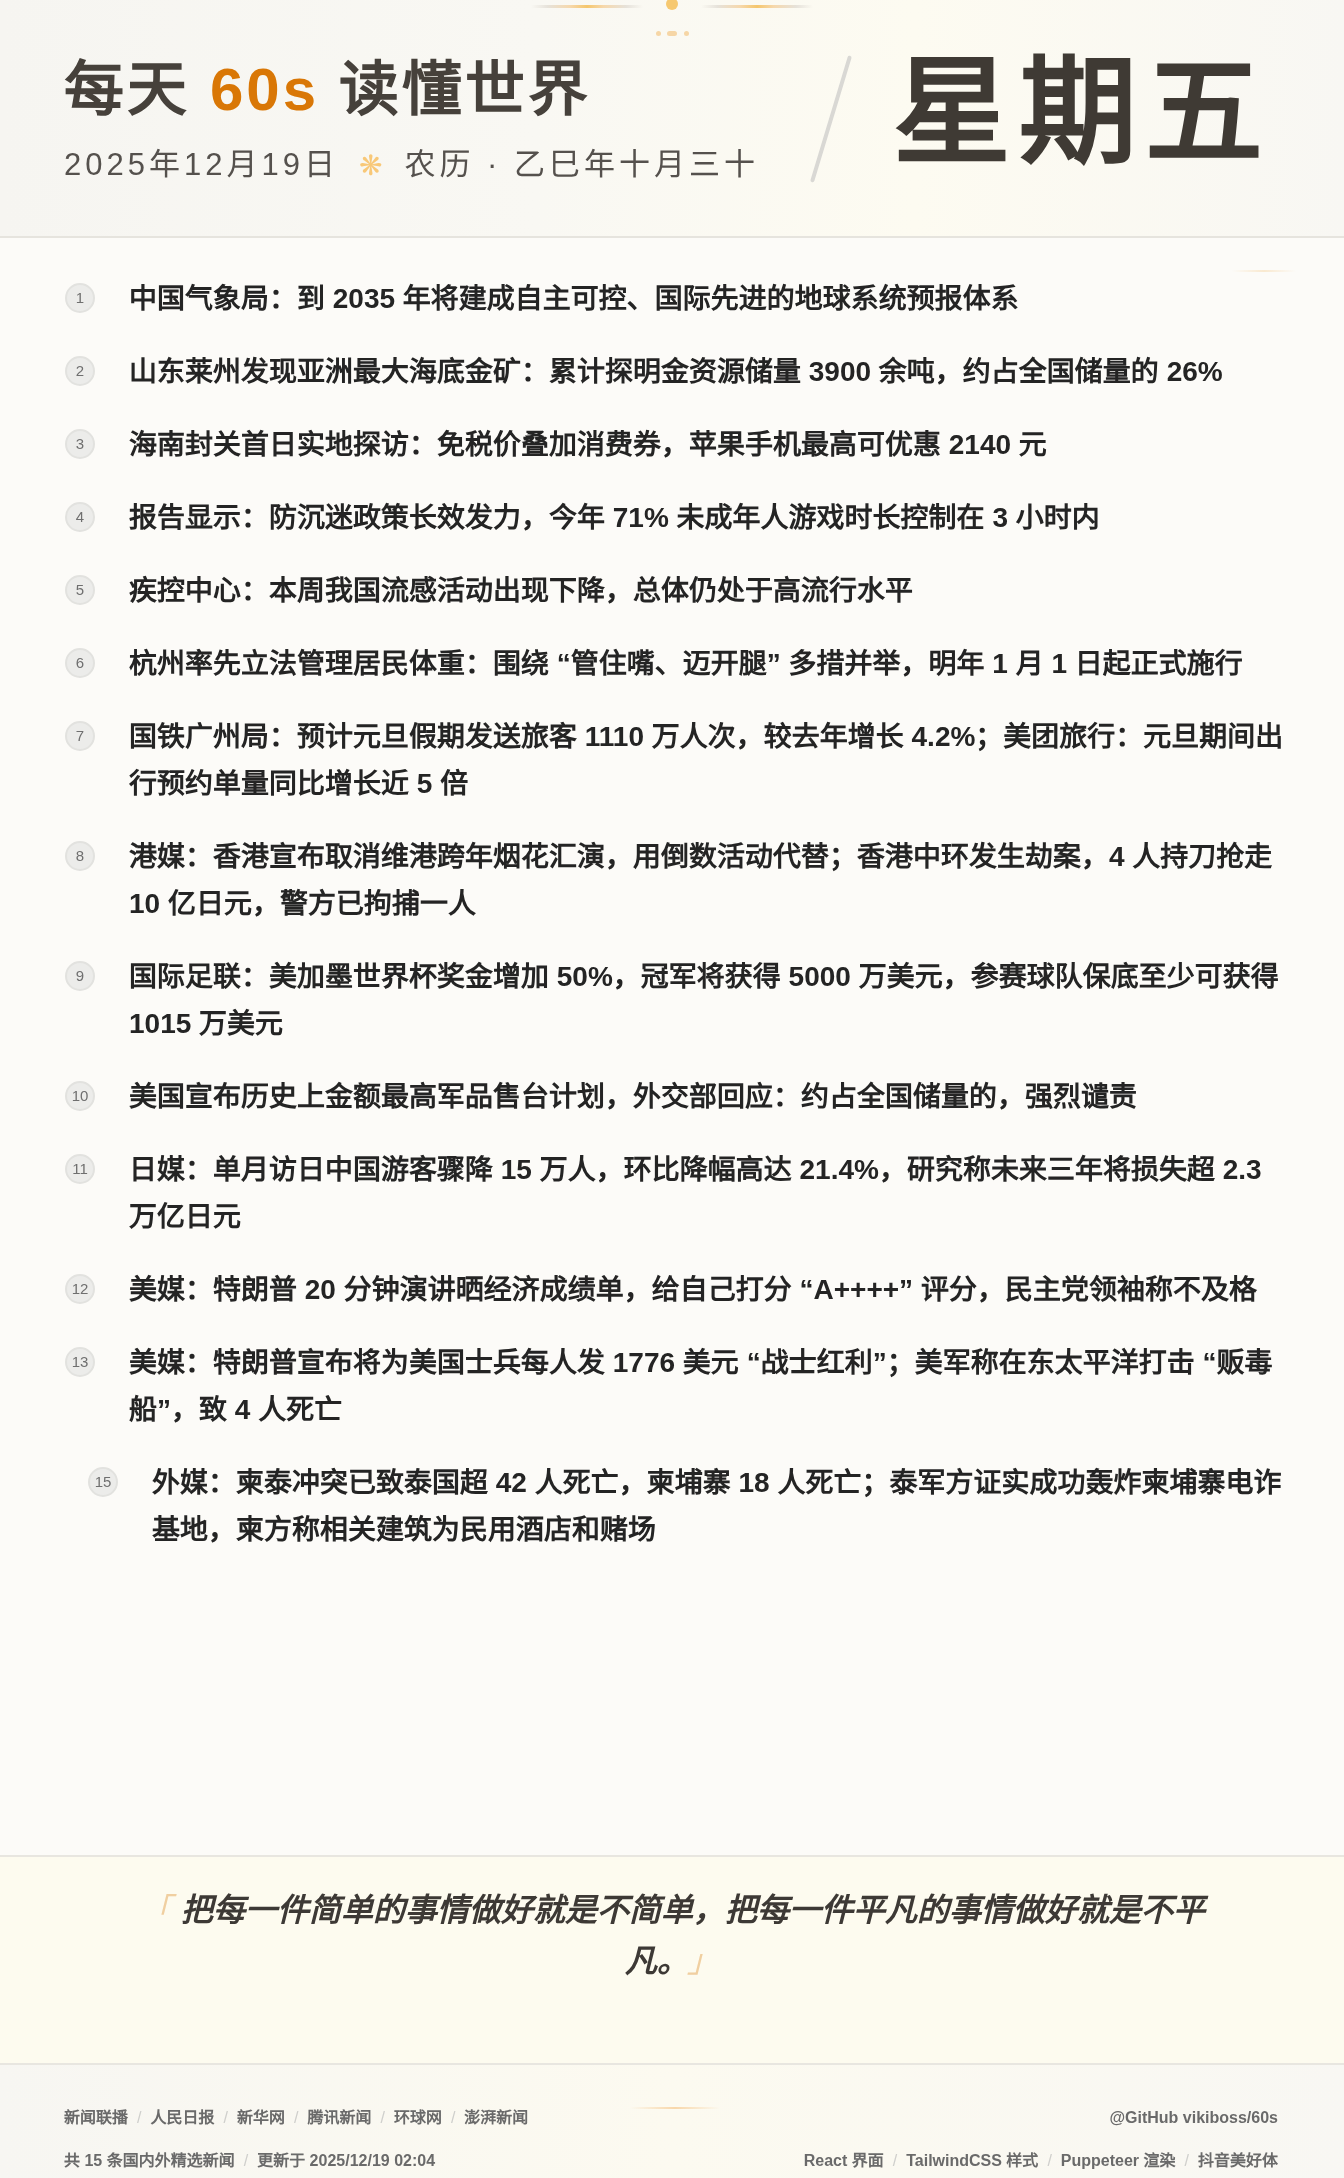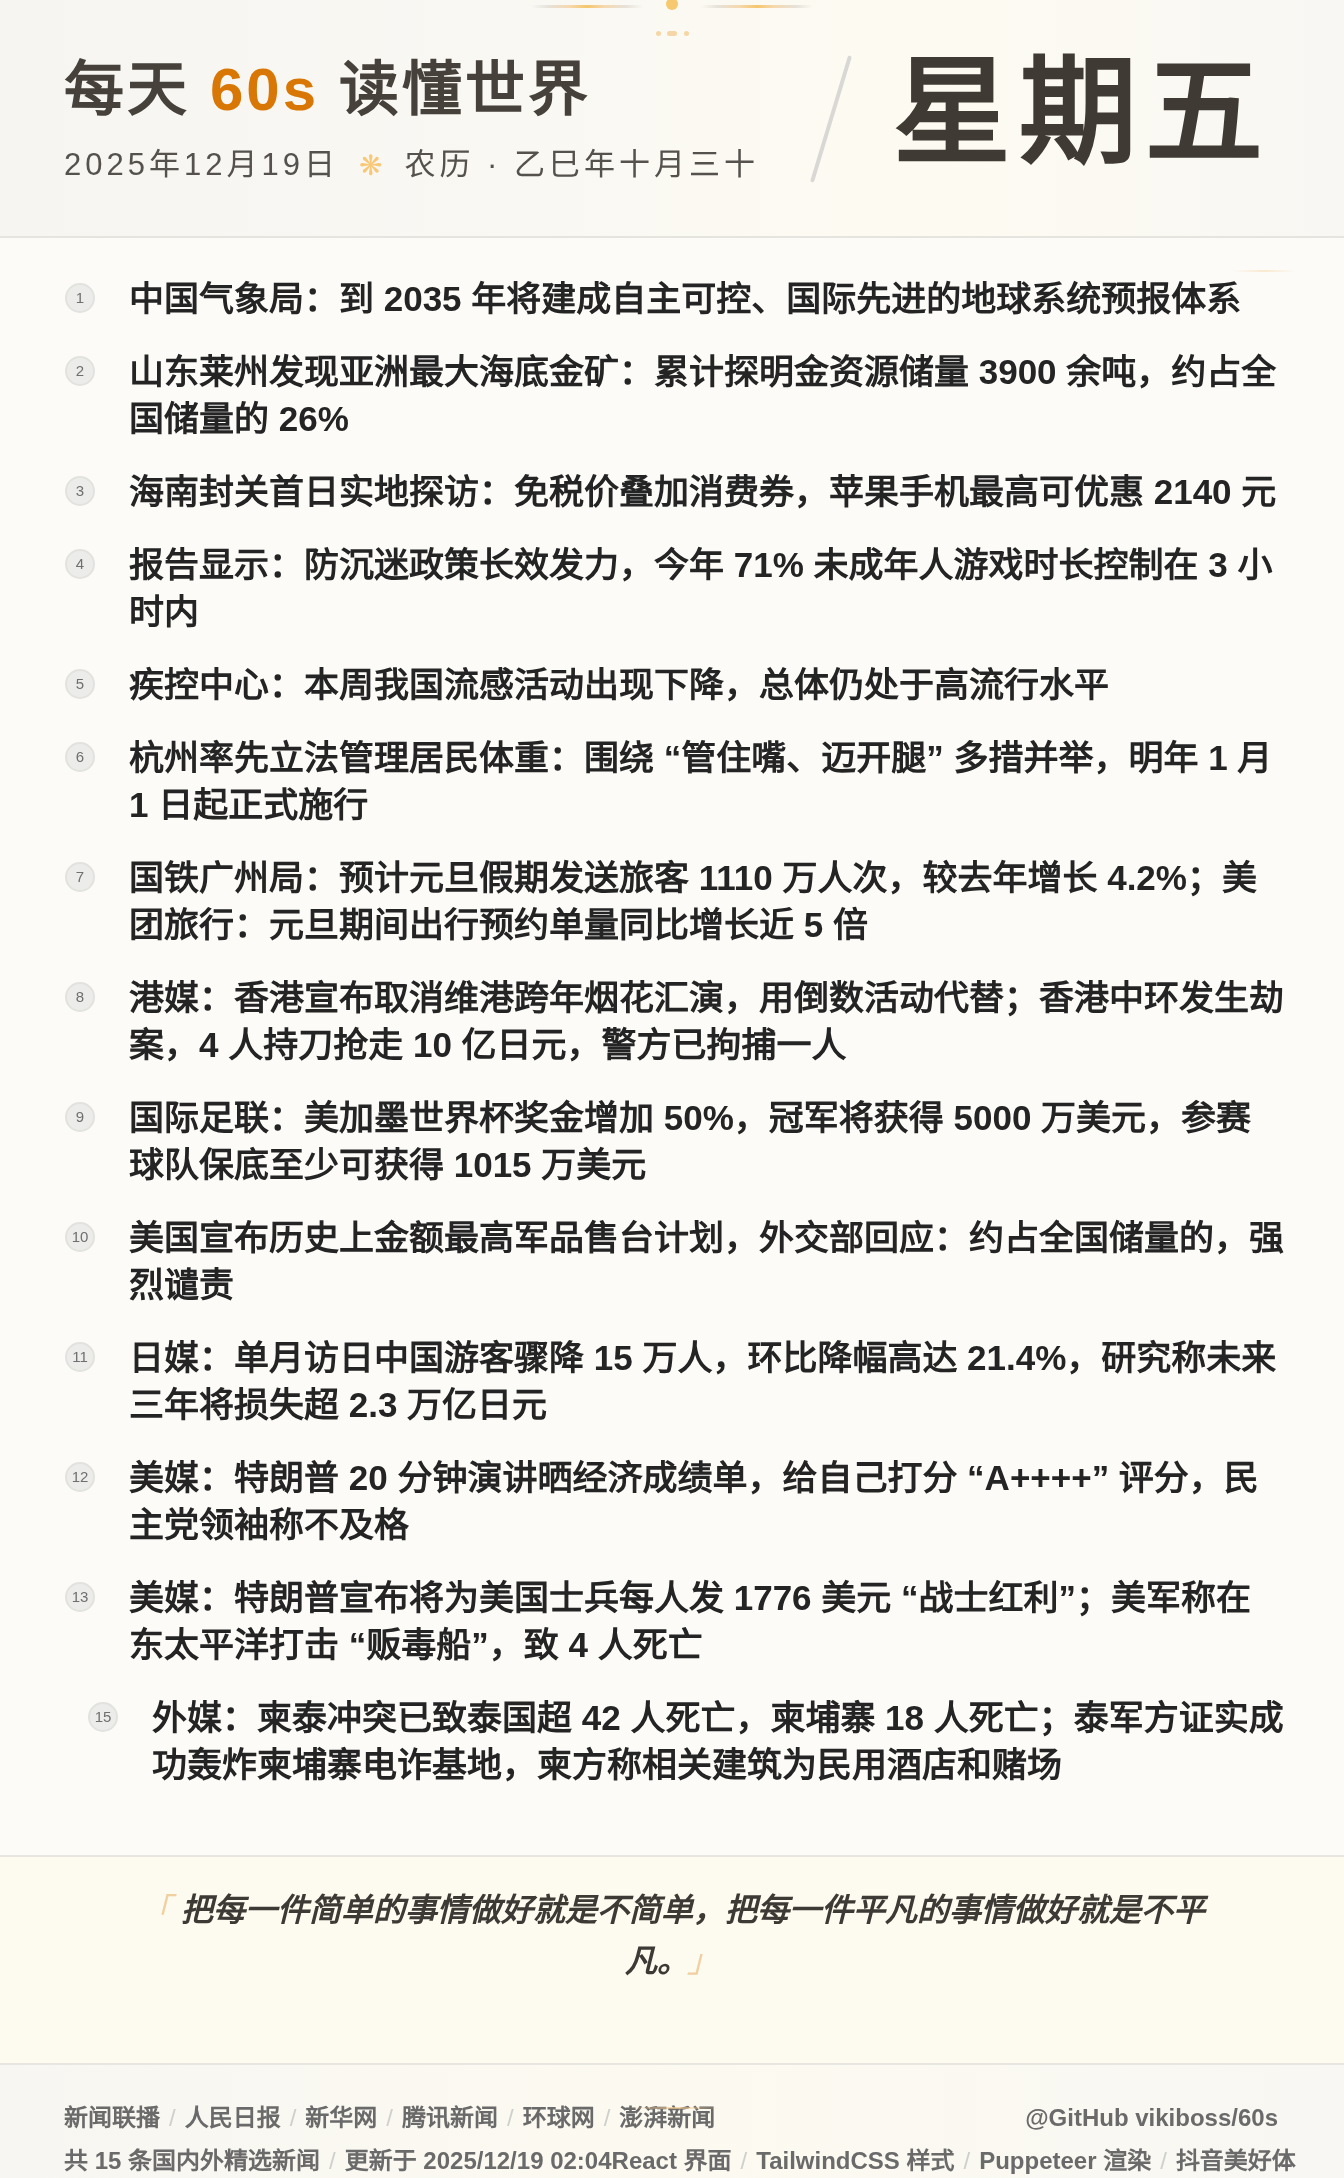--- a/index.html
+++ b/index.html
@@ -52,21 +52,21 @@
   }
   .news-item { display:flex; align-items:flex-start; margin-bottom:26px; }
   .news-item:last-child { margin-bottom:0;margin-left:23px; }
   .badge {
     flex:none; width:26px; height:26px; border-radius:50%;
     border:2px solid #e2e2df; background:#ececea;
     font-size:15px; line-height:26px; text-align:center;
     color:#6f6f6f; margin-top:8px; margin-right:34px;
   }
   .news-text {
-    flex:1; font-size:35px; line-height:47px; font-weight:700; color:#242424;
+    flex:1; font-size:28px; line-height:47px; font-weight:700; color:#242424;
   }
   .faint-line { position:absolute; left:1232px; top:32px; width:64px; height:2px;
     background:linear-gradient(90deg,rgba(240,220,180,0),rgba(246,215,168,.5),rgba(240,220,180,0)); }
   
   .quote {
     border-top:2px solid #e8e6e0; border-bottom:2px solid #e8e6e0;
     background:#fdfbef; height:210px; box-sizing:border-box;
     padding:28px 132px 0; text-align:center;
   }
   .quote p {
@@ -76,21 +76,21 @@
   .quote .mark { color:#f0cfa0; font-weight:400; }
   .quote .open { margin-right:10px; }
   .quote .close { margin-left:14px; }
   
   .footer {
     position:relative; height:154px; box-sizing:border-box;
     padding:39px 66px 0 64px;
     background:linear-gradient(90deg,#f7f6f2 0%,#fcfaf0 50%,#f8f7f3 100%);
   }
   .row { display:flex; justify-content:space-between;
-    font-size:24px; line-height:28px; font-weight:700; color:#6a6a6a; white-space:nowrap; }
+    font-size:16px; line-height:28px; font-weight:700; color:#6a6a6a; white-space:nowrap; }
   .row + .row { margin-top:15px; }
   .sep { color:#cfcfcc; margin:0 9px; font-weight:400; }
   .sources .sep:first-child, .credits .sep:first-child { display:none; }
   .footer-deco { position:absolute; left:630px; top:42px; width:90px; height:2px;
     background:linear-gradient(90deg,rgba(246,215,168,0),rgba(246,200,140,.7),rgba(246,215,168,0)); }
 </style>
 </head>
 <body>
 
 <header class="header">

